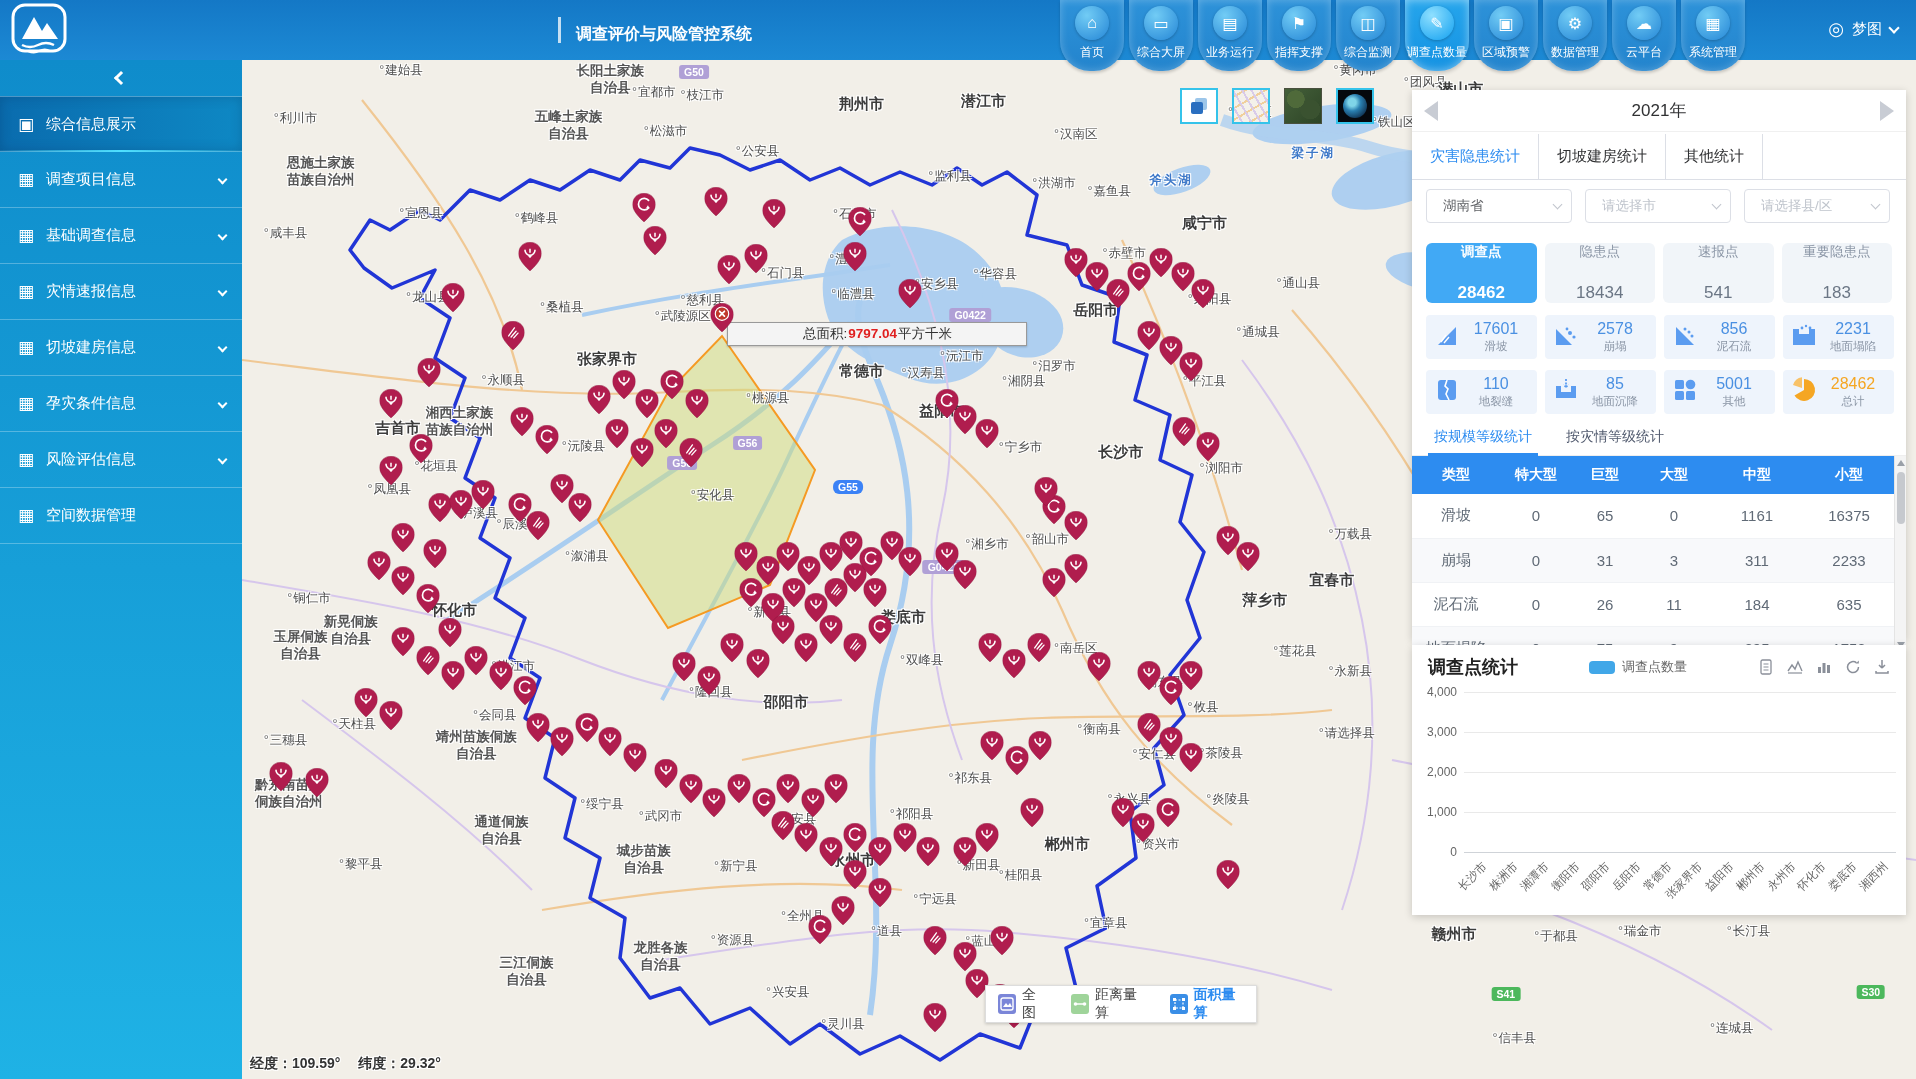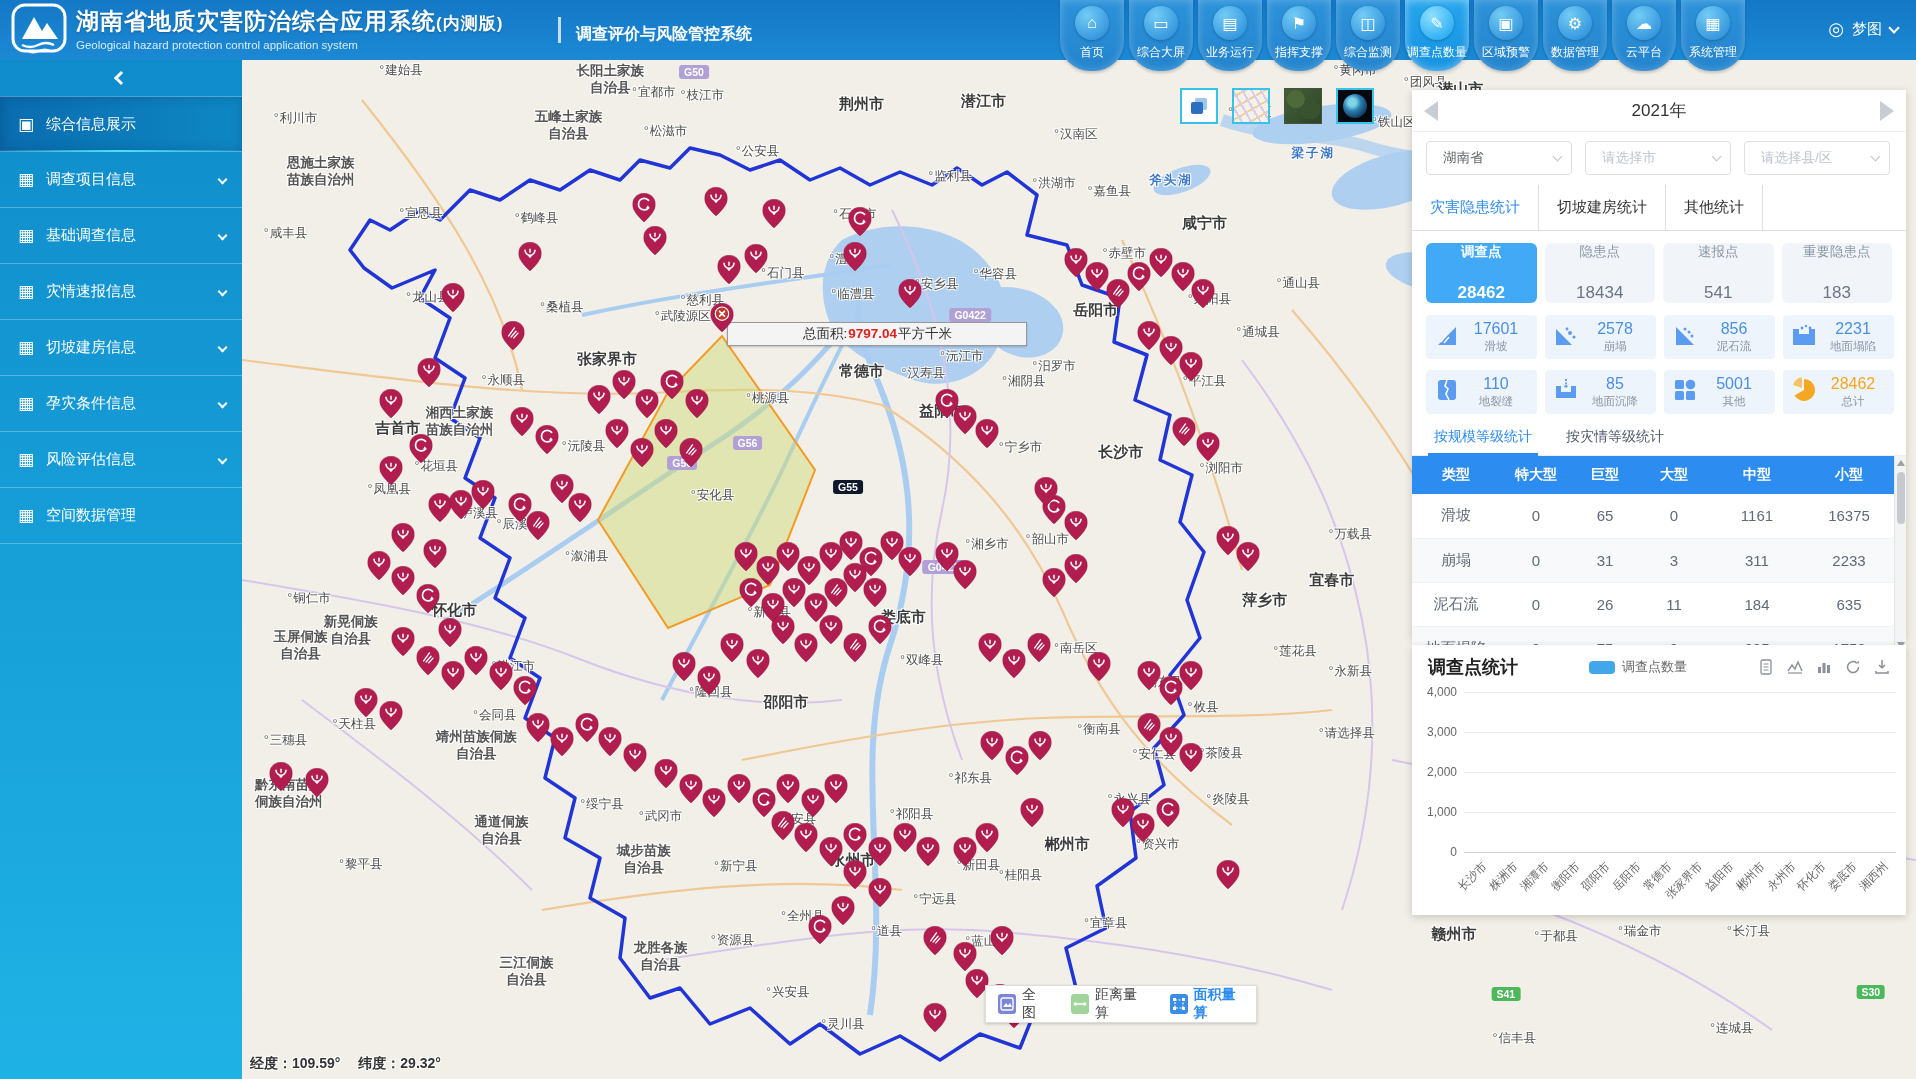--- a/index.html
+++ b/index.html
@@ -151,24 +151,20 @@
 </head>
 <body>
 
 <div id="header">
   <svg id="logo" viewBox="0 0 58 54">
     <rect x="3" y="2" width="52" height="46" rx="12" fill="none" stroke="#fff" stroke-width="3"></rect>
     <path d="M12 36 L24 14 L32 28 L37 20 L48 36 Z" fill="#fff"></path>
     <path d="M12 42 q8 4 16 0 q8 -4 16 0" stroke="#fff" stroke-width="2.5" fill="none"></path>
     <path d="M18 48 q6 3 11 0 q6 -3 11 0" stroke="#fff" stroke-width="2" fill="none"></path>
   </svg>
-  <div id="title-wrap">
-    <div id="main-title"><span>湖南省地质灾害防治综合应用系统</span><span class="suffix">(内测版)</span></div>
-    <div id="sub-title">Geological hazard protection control application system</div>
-  </div>
   <div id="hdr-divider"></div>
   <div id="subsystem">调查评价与风险管控系统</div>
   <div id="nav">
       <div class="nav-pill">
         <span class="nav-ic">⌂</span>
         <span class="nav-lb">首页</span>
       </div>
       <div class="nav-pill">
         <span class="nav-ic">▭</span>
         <span class="nav-lb">综合大屏</span>
@@ -426,21 +422,21 @@
       <div class="map-label county dot" style="left: 83.5%; top: 85.5%;">瑞金市</div>
       <div class="map-label county dot" style="left: 90%; top: 85.5%;">长汀县</div>
       <div class="map-label county dot" style="left: 89%; top: 95%;">连城县</div>
       <div class="map-label county dot" style="left: 76%; top: 96%;">信丰县</div>
       <div class="map-label county dot" style="left: 66.5%; top: 1%;">黄冈市</div>
     </div>
   <div id="map-badges">
       <div class="road-badge" style="left: 27%; top: 1.2%; background: rgb(176, 160, 214);">G50</div>
       <div class="road-badge" style="left: 30.2%; top: 37.6%; background: rgb(176, 160, 214);">G56</div>
       <div class="road-badge" style="left: 26.3%; top: 39.5%; background: rgb(176, 160, 214);">G56</div>
-      <div class="road-badge" style="left: 36.2%; top: 41.9%; background: #0f172a;">G55</div>
+      <div class="road-badge" style="left: 36.2%; top: 41.9%; background: #3b82f6; border-radius: 6px;">G55</div>
       <div class="road-badge" style="left: 43.5%; top: 25%; background: rgb(176, 160, 214);">G0422</div>
       <div class="road-badge" style="left: 41.9%; top: 49.8%; background: rgb(176, 160, 214);">G0422</div>
       <div class="road-badge" style="left: 75.5%; top: 91.7%; background: rgb(76, 184, 92);">S41</div>
       <div class="road-badge" style="left: 97.3%; top: 91.5%; background: rgb(76, 184, 92);">S30</div>
     </div>
   <div id="map-pins">
       <div class="pin" style="left: 24%; top: 16.3%;"><svg width="23" height="29" viewBox="0 0 24 30">
           <path d="M12 0C5.4 0 0 5.3 0 11.9 0 20 12 30 12 30s12-10 12-18.1C24 5.3 18.6 0 12 0z" fill="#b01d4e" stroke="#8f1740" stroke-width="0.5"></path>
           <path d="M16.8 7.6A6 6 0 1 0 16.8 15.4" fill="none" stroke="#fff" stroke-width="1.8" stroke-linecap="round"></path>
           <path d="M17.8 15.8l-3.6-.4 1.9-2.7z" fill="#fff"></path>
@@ -1357,38 +1353,38 @@
     <span>纬度：29.32°</span>
   </div>
 </div>
 
 <div class="rpanel" id="panel1">
   <div id="year-row">
     <span class="tri left"></span>
     <span id="year-title">2021年</span>
     <span class="tri right"></span>
   </div>
+  <div id="tabs-row">
+      <div class="tab active">灾害隐患统计</div>
+      <div class="tab">切坡建房统计</div>
+      <div class="tab">其他统计</div>
+    </div>
   <div id="select-row">
       <div class="sel">
         <span class="val">湖南省</span>
         <span class="sel-arrow"></span>
       </div>
       <div class="sel placeholder">
         <span class="val">请选择市</span>
         <span class="sel-arrow"></span>
       </div>
       <div class="sel placeholder">
         <span class="val">请选择县/区</span>
         <span class="sel-arrow"></span>
       </div>
-    </div>
-  <div id="tabs-row">
-      <div class="tab active">灾害隐患统计</div>
-      <div class="tab">切坡建房统计</div>
-      <div class="tab">其他统计</div>
     </div>
   <div id="cards-row">
       <div class="stat-card active">
         <div class="lb">调查点</div>
         <div class="vl">28462</div>
       </div>
       <div class="stat-card">
         <div class="lb">隐患点</div>
         <div class="vl">18434</div>
       </div>

